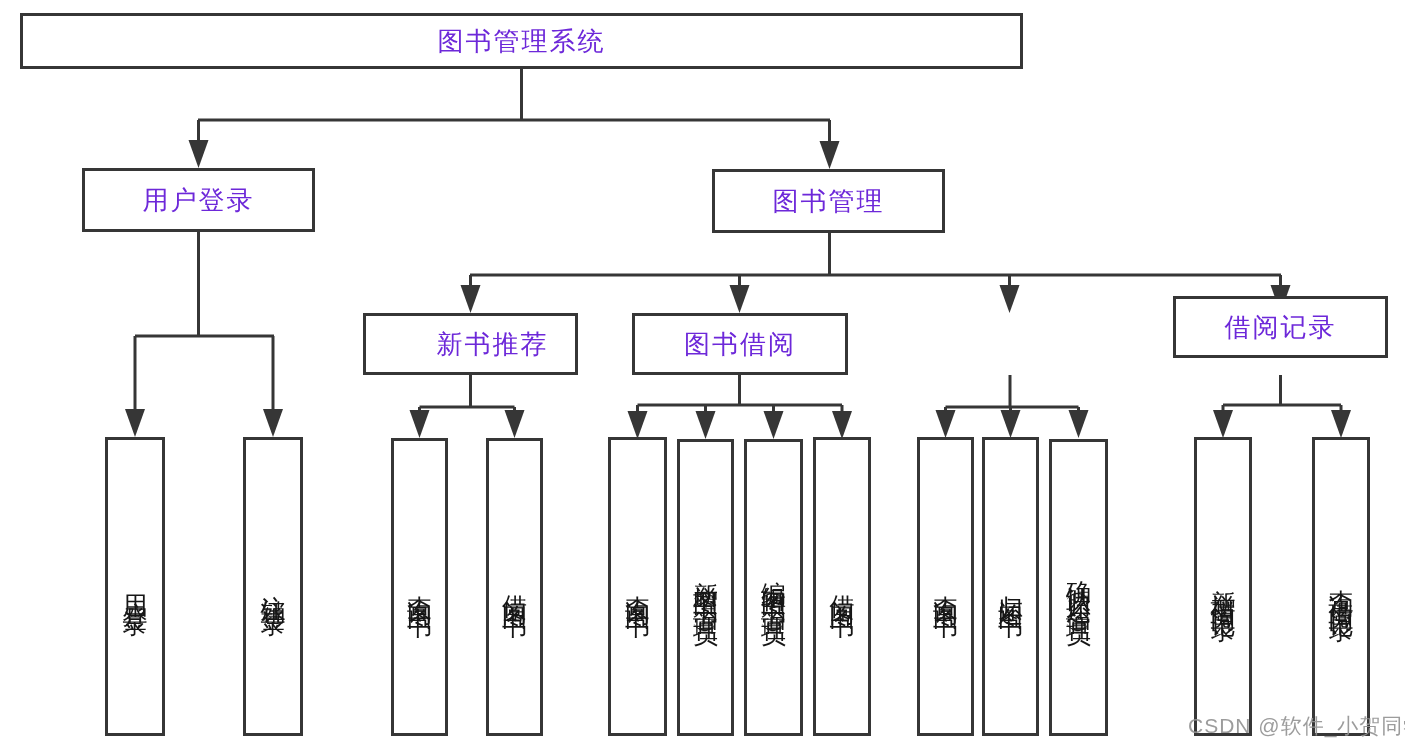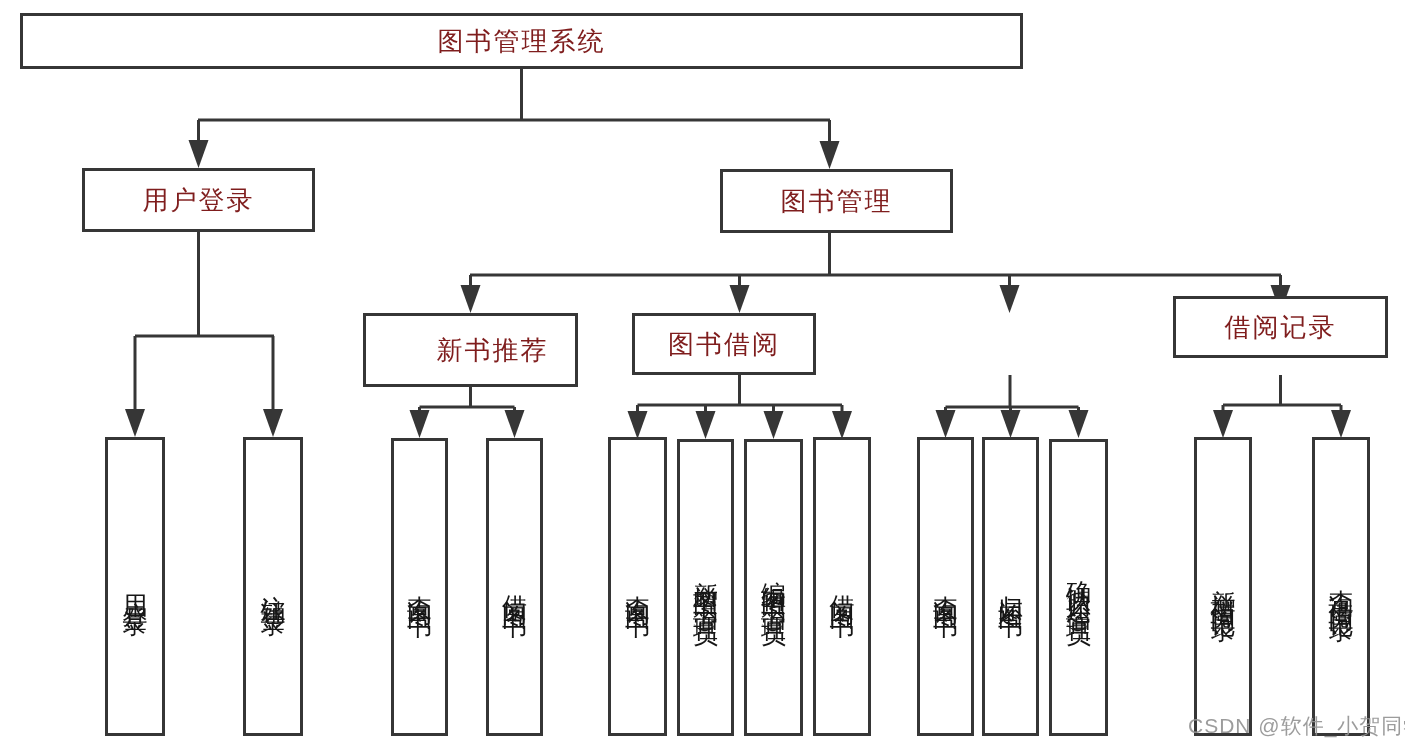--- a/index.html
+++ b/index.html
@@ -8,21 +8,21 @@
     width:1405px;height:747px;
     background:#ffffff;
     font-family:"Liberation Sans","DejaVu Sans",sans-serif;
     overflow:hidden;
   }
   #connectors{position:absolute;left:0;top:0;z-index:1;}
   .hbox{
     position:absolute;z-index:2;
     border:3px solid #363636;background:#ffffff;
     display:flex;align-items:center;justify-content:center;
-    font-size:26px;color:#7f1d1d;letter-spacing:2px;
+    font-size:26px;color:#6d28d9;letter-spacing:2px;
     box-sizing:border-box;white-space:nowrap;
   }
   .vbox{
     position:absolute;z-index:2;
     border:3px solid #363636;background:#ffffff;
     display:flex;align-items:center;justify-content:center;
     box-sizing:border-box;
   }
   .vbox span{
     writing-mode:vertical-rl;text-orientation:mixed;
@@ -106,24 +106,24 @@
         <line x1="1223" y1="405" x2="1223" y2="414" stroke="#363636" stroke-width="3"></line>
         <polygon points="1213,410 1233,410 1223,438" fill="#363636"></polygon>
         <line x1="1341" y1="405" x2="1341" y2="414" stroke="#363636" stroke-width="3"></line>
         <polygon points="1331,410 1351,410 1341,438" fill="#363636"></polygon>
       </g>
     </svg>
 
   <div class="hbox" style="left:20px;top:13px;width:1003px;height:56px;">图书管理系统</div>
 
   <div class="hbox" style="left:82px;top:168px;width:233px;height:64px;">用户登录</div>
-  <div class="hbox" style="left:712px;top:169px;width:233px;height:64px;margin-left:8px;">图书管理</div>
+  <div class="hbox" style="left:712px;top:169px;width:233px;height:64px;">图书管理</div>
 
-  <div class="hbox" style="left:363px;top:313px;width:215px;height:74px;padding-left:44px;">新书推荐</div>
-  <div class="hbox" style="left:632px;top:313px;width:184px;height:62px;">图书借阅</div>
+  <div class="hbox" style="left:363px;top:313px;width:215px;height:62px;padding-left:44px;">新书推荐</div>
+  <div class="hbox" style="left:632px;top:313px;width:216px;height:62px;">图书借阅</div>
   <div class="hbox" style="left:1173px;top:296px;width:215px;height:62px;">借阅记录</div>
 
   <div class="vbox" style="left:105px;top:437px;width:60px;height:299px;">
     <span>用户登录</span>
   </div>
   <div class="vbox" style="left:243px;top:437px;width:60px;height:299px;">
     <span>注销登录</span>
   </div>
 
   <div class="vbox" style="left:391px;top:438px;width:57px;height:298px;">

